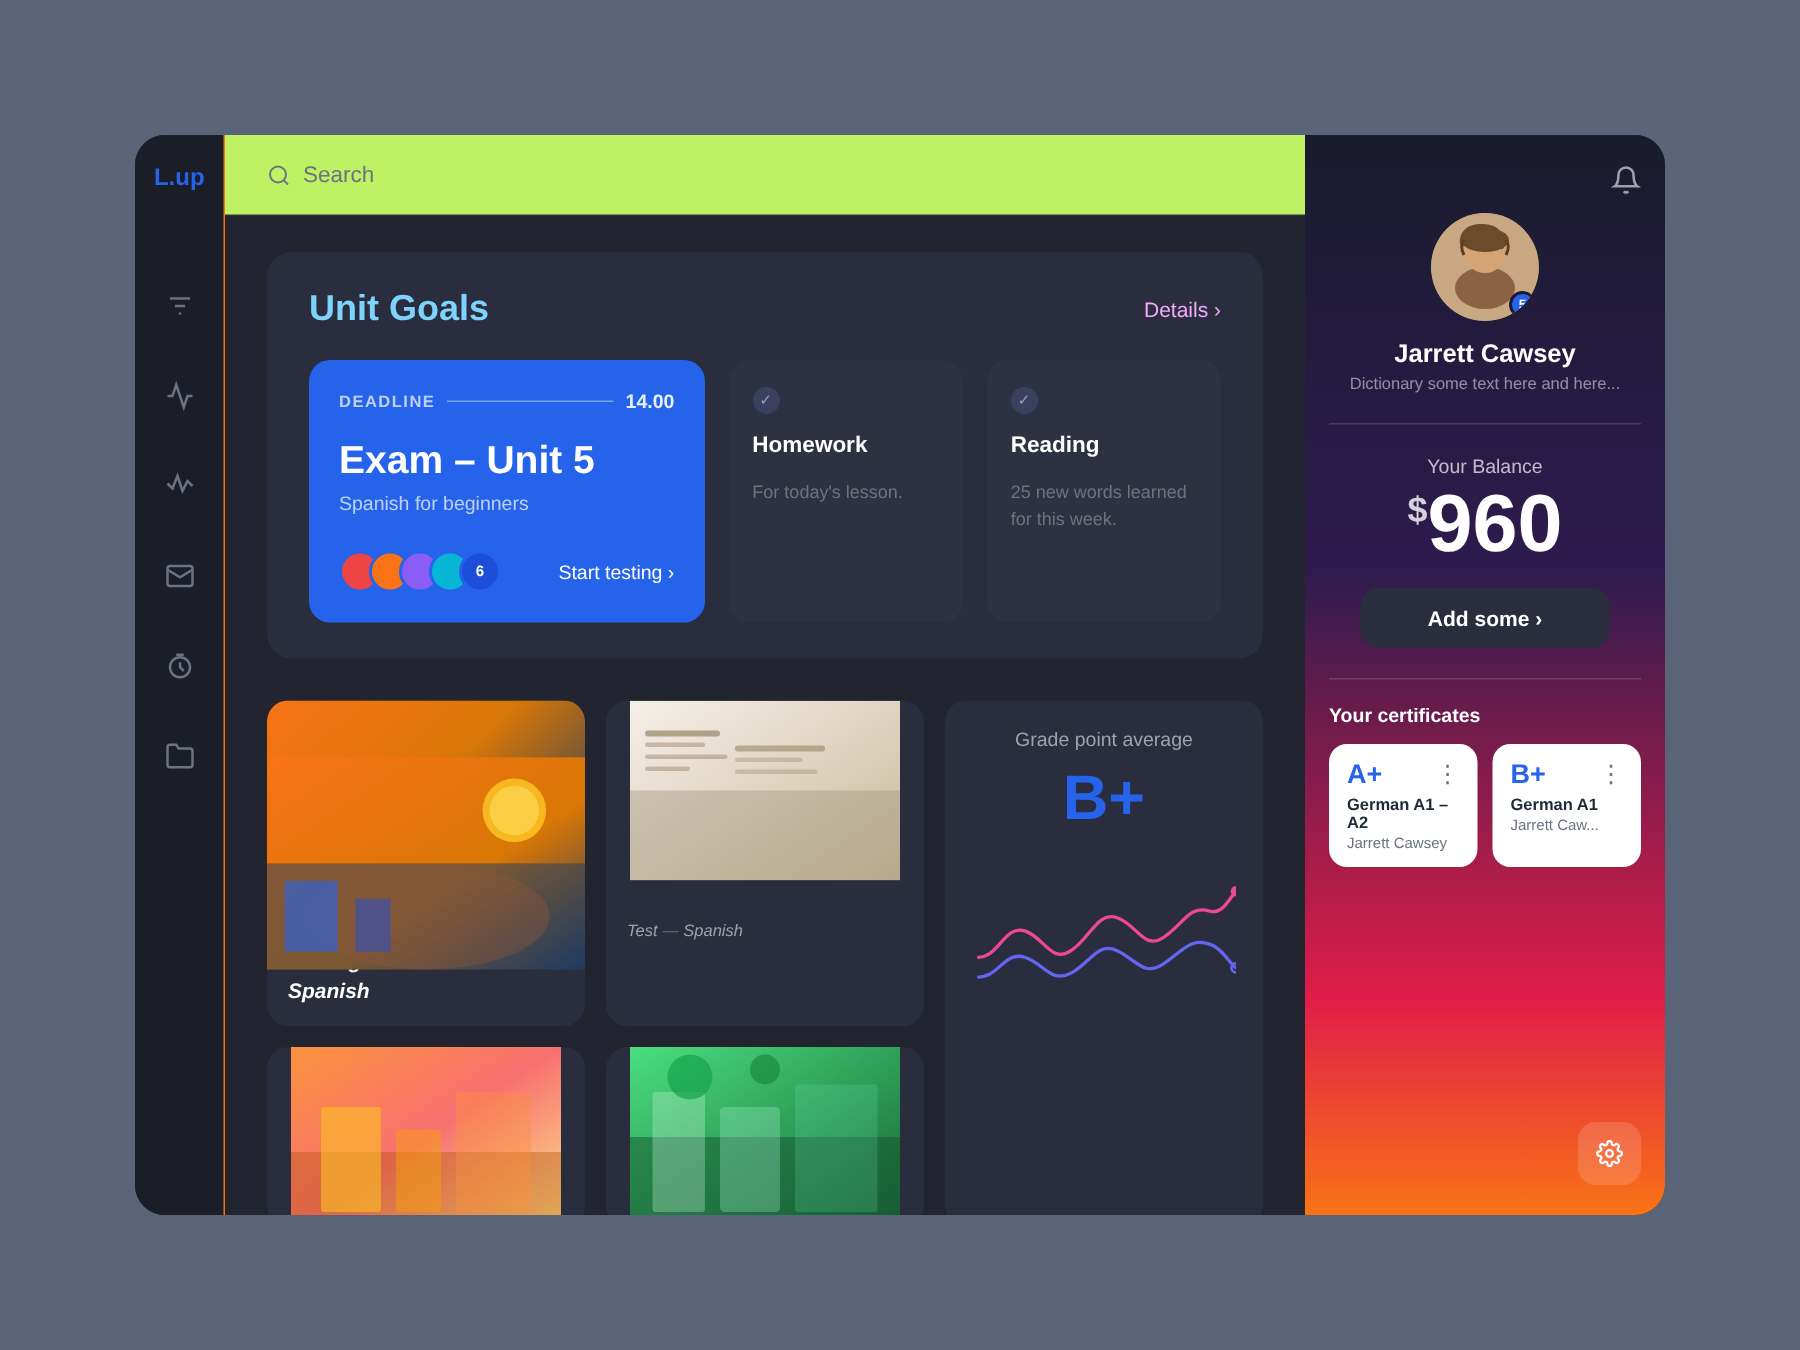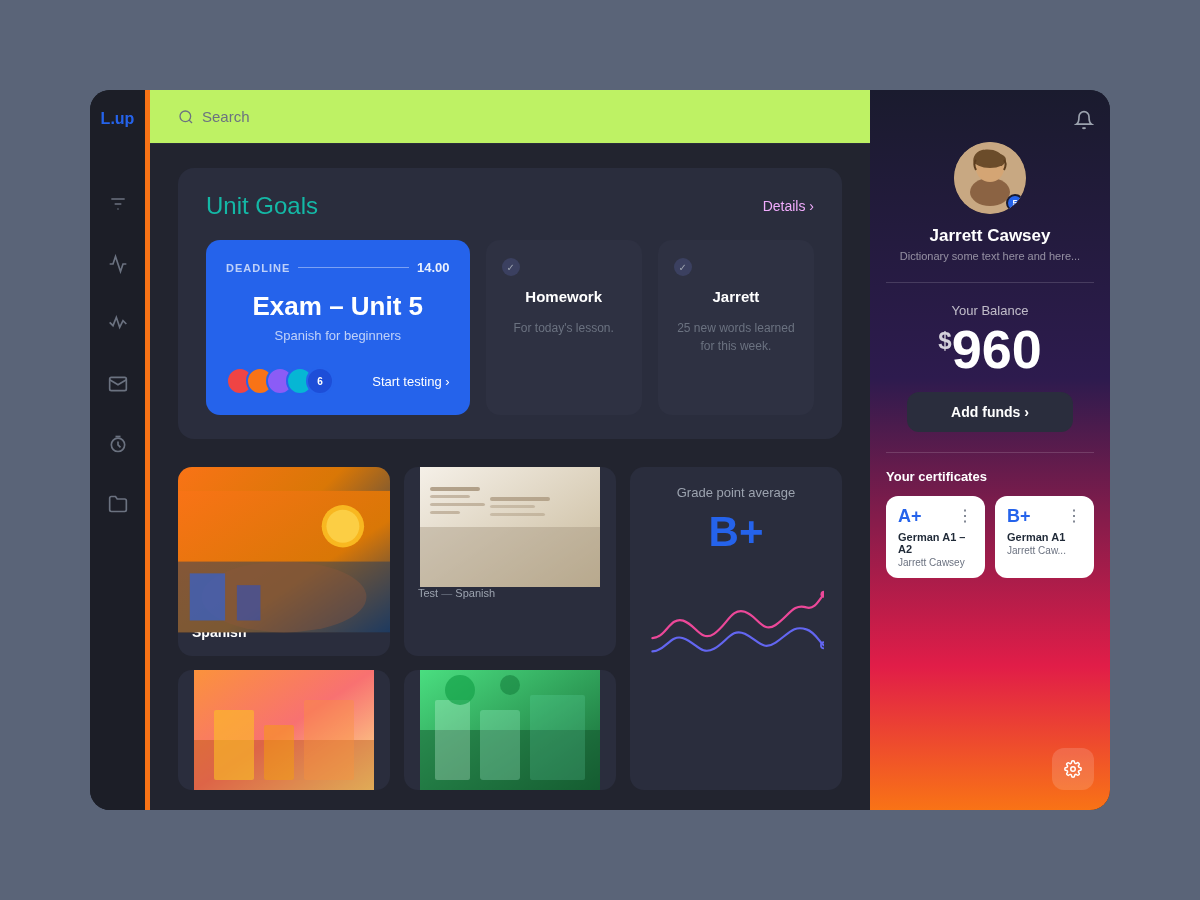--- a/index.html
+++ b/index.html
@@ -23,21 +23,21 @@
     }
 
     
     .sidebar {
       width: 60px;
       background: #1c1e27;
       display: flex;
       flex-direction: column;
       align-items: center;
       padding: 20px 0;
-      border-right: 5px solid #f97316;
+      border-right: 1px solid #f97316;
       flex-shrink: 0;
     }
     .logo {
       font-size: 16px;
       font-weight: 700;
       color: #fff;
       margin-bottom: 40px;
     }
     .logo span { color: #2563eb; }
     .sidebar-icons {
@@ -99,35 +99,34 @@
       margin-bottom: 28px;
     }
     .unit-goals-header {
       display: flex;
       justify-content: space-between;
       align-items: center;
       margin-bottom: 20px;
     }
     .unit-goals-title {
       font-size: 24px;
-      font-weight: 400;
-      color: #14b8a6;
+      font-weight: 700;
+      color: #7dd3fc;
     }
     .details-btn {
       color: #f0abfc;
       font-size: 14px;
       cursor: pointer;
       display: flex;
       align-items: center;
       gap: 4px;
     }
     .unit-goals-content {
       display: flex;
       gap: 16px;
-      text-align: center;
     }
 
     
     .exam-card {
       background: #2563eb;
       border-radius: 14px;
       padding: 20px;
       flex: 1.8;
       position: relative;
     }
@@ -276,21 +275,22 @@
       background: #2a2d3d;
       border-radius: 14px;
       overflow: hidden;
       position: relative;
     }
     .topic-image-placeholder {
       width: 100%;
       height: 120px;
     }
     .topic-info {
-      padding: 0 14px 14px;
+      padding: 28px 14px 14px;
+      font-style: italic;
     }
     .topic-meta {
       font-size: 11px;
       color: #6b7280;
       margin-bottom: 4px;
     }
     .topic-meta span { color: #9ca3af; }
     .topic-name {
       font-size: 14px;
       font-weight: 600;
@@ -587,21 +587,21 @@
           </div>
 
           <div class="task-card">
             <div class="task-check">✓</div>
             <div class="task-title">Homework</div>
             <div class="task-desc">For today's lesson.</div>
           </div>
 
           <div class="task-card">
             <div class="task-check">✓</div>
-            <div class="task-title">Jarrett</div>
+            <div class="task-title">Reading</div>
             <div class="task-desc">25 new words learned for this week.</div>
           </div>
         </div>
       </div>
 
       <div>
         <div class="topics-grid">
 
           <div class="topic-card">
             <div class="topic-image-placeholder" style="background: linear-gradient(135deg, #f97316 0%, #d97706 50%, #1e3a5f 100%); display:flex; align-items:flex-end; justify-content:flex-start; padding:8px;">
@@ -744,21 +744,21 @@
     <div class="user-name">Jarrett Cawsey</div>
     <div class="user-desc">Dictionary some text here and here...</div>
 
     <div class="divider"></div>
 
     <div class="balance-label">Your Balance</div>
     <div class="balance-amount">
       <span class="balance-dollar">$</span><span>960</span>
     </div>
 
-    <button class="add-funds-btn">Add funds ›</button>
+    <button class="add-funds-btn">Add some ›</button>
 
     <div class="divider2"></div>
 
     <div class="certs-label">Your certificates</div>
     <div class="certs-row">
       <div class="cert-card">
         <div style="display:flex; justify-content:space-between; align-items:flex-start;">
           <div class="cert-grade">A+</div>
           <span class="cert-menu">⋮</span>
         </div>

